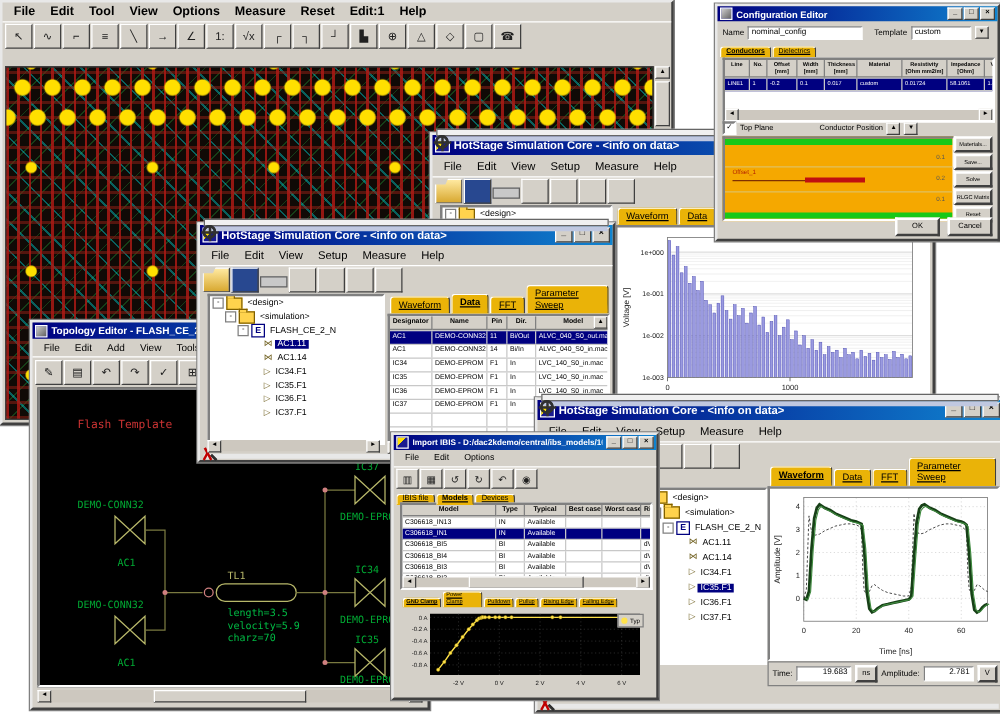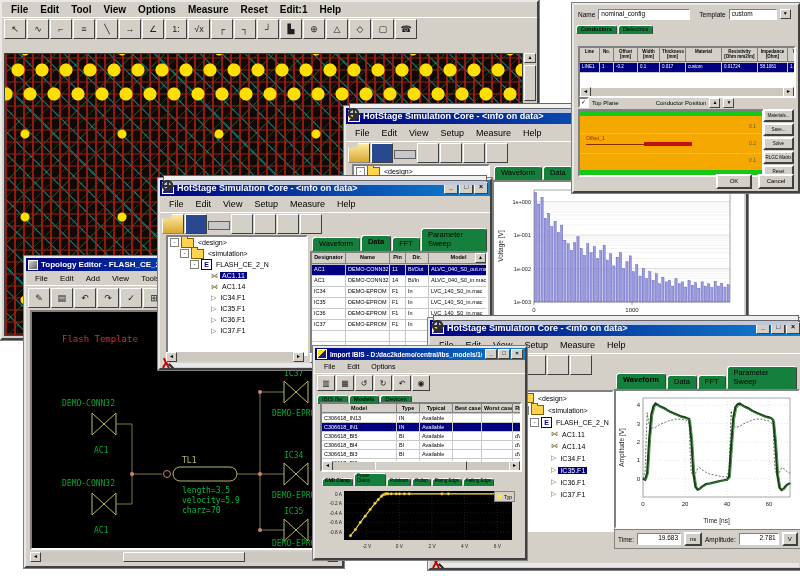--- a/index.html
+++ b/index.html
@@ -13,21 +13,21 @@
   .wicon.gray{background:linear-gradient(135deg,#d0d0d0,#606060);}
   .winbtns{display:flex;gap:1px;}
   .wbtn{width:12px;height:10px;background:#d4d0c8;border:1px solid;border-color:#fff #404040 #404040 #fff;color:#000;font-size:7px;line-height:8px;text-align:center;font-weight:bold;}
   .menubar{display:flex;align-items:center;font-size:9px;color:#000;padding:1px 3px;height:13px;}
   .menubar span{padding:0 6px;}
   .toolbar{display:flex;align-items:center;gap:1px;padding:1px 2px;border-top:1px solid #fff;}
   .tbtn{flex:0 0 auto;width:20px;height:18px;background:#d4d0c8;border:1px solid;border-color:#fff #404040 #404040 #fff;display:flex;align-items:center;justify-content:center;font-size:9px;color:#202020;}
   .tbtn.sm{width:16px;height:14px;font-size:8px;}
   .sunken{border:2px solid;border-color:#808080 #fff #fff #808080;background:#fff;}
   .tabs{display:flex;align-items:flex-end;height:16px;padding-left:2px;}
-  .tab{background:#15803d;border:1px solid;border-color:#fff #404040 transparent #fff;border-radius:3px 3px 0 0;padding:1px 6px 2px;font-size:7.5px;color:#000;position:relative;margin-right:1px;}
+  .tab{background:#eab308;border:1px solid;border-color:#fff #404040 transparent #fff;border-radius:3px 3px 0 0;padding:1px 6px 2px;font-size:7.5px;color:#000;position:relative;margin-right:1px;text-decoration:underline;}
   .tab.active{padding-bottom:4px;z-index:3;font-weight:bold;}
   .trow{display:flex;align-items:center;gap:2px;height:11px;font-size:7px;color:#000;white-space:nowrap;}
   .trow .exp{width:7px;height:7px;flex:0 0 auto;font-size:6px;line-height:6px;text-align:center;color:#000;}
   .trow.has-exp .exp{border:1px solid #808080;background:#fff;}
   .trow .ticon{flex:0 0 auto;display:inline-block;font-size:6px;line-height:8px;color:#606020;}
   .trow.i-folder .ticon{width:11px;height:8px;background:#ffd34d;border:1px solid #806000;position:relative;}
   .trow.i-folder .ticon::before{content:"";position:absolute;top:-3px;left:-1px;width:5px;height:2px;background:#ffd34d;border:1px solid #806000;border-bottom:none;}
   .trow.i-net .ticon{width:9px;height:9px;border:1px solid #000080;color:#000080;background:#fff;font-size:7px;font-weight:bold;line-height:9px;text-align:center;}
   .trow.i-gate .ticon{color:#706020;font-size:7px;}
   .trow .tlabel{padding:0 2px;}
@@ -354,20 +354,29 @@
           <text x="40" y="130" font-size="6" text-anchor="middle" fill="#222" font-family="Liberation Sans,sans-serif">0</text>
           <line x1="138" x2="138" y1="120" y2="123" stroke="#444" stroke-width="0.6"></line>
           <text x="138" y="130" font-size="6" text-anchor="middle" fill="#222" font-family="Liberation Sans,sans-serif">1000</text>
           <text x="138" y="147" font-size="6.5" text-anchor="middle" fill="#222" font-family="Liberation Sans,sans-serif">Frequency [MHz]</text>
           <text x="9" y="64" font-size="6.5" text-anchor="middle" fill="#222" font-family="Liberation Sans,sans-serif" transform="rotate(-90 9 64)">Voltage [V]</text>
         </svg>
       </div>
   </div>
 
   <div class="win" style="left:572px;top:3px;width:224px;height:186px;z-index:3;">
+    <div class="tb" style="height:12px;">
+      <span class="wicon gray" style="width:8px;height:8px;"></span>
+      <span class="ttl" style="font-size:7.5px;">Configuration Editor</span>
+      <span class="winbtns">
+        <span class="wbtn" style="width:10px;height:8px;font-size:6px;line-height:6px;">_</span>
+        <span class="wbtn" style="width:10px;height:8px;font-size:6px;line-height:6px;">□</span>
+        <span class="wbtn" style="width:10px;height:8px;font-size:6px;line-height:6px;">×</span>
+      </span>
+    </div>
     <div style="display:flex;align-items:center;gap:3px;padding:2px 4px;height:14px;">
       <span class="lbl">Name</span>
       <span class="field" style="width:86px;height:9px;">nominal_config</span>
       <span class="lbl" style="margin-left:6px;">Template</span>
       <span class="field" style="width:42px;height:9px;">custom</span>
       <span class="sbtn">▼</span>
     </div>
     <div class="tabs" style="height:11px;">
 
     <span class="tab active" style="font-size:5.5px;padding:0 4px 1px;">Conductors</span>

